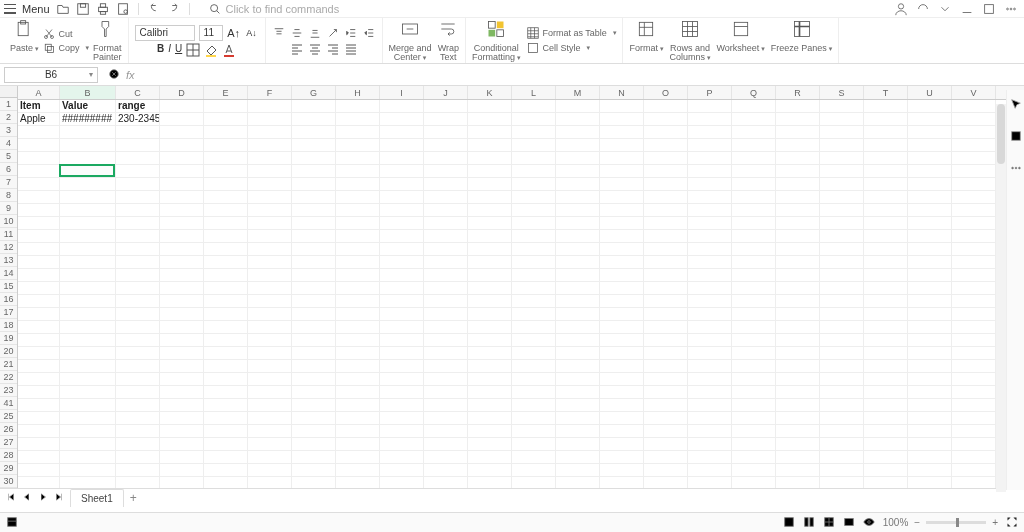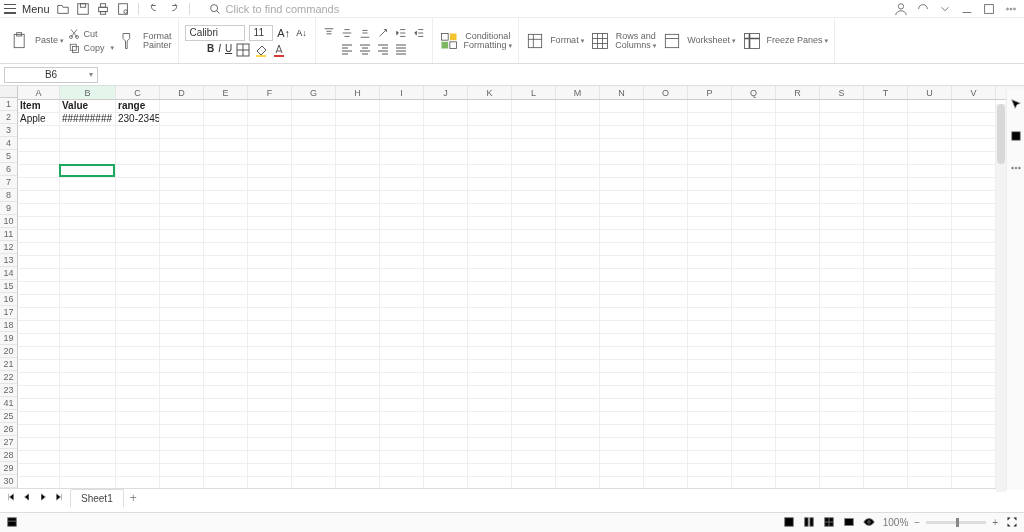--- a/index.html
+++ b/index.html
@@ -48,21 +48,21 @@
     display:flex;
     flex-direction:column;
     align-items:center;
     justify-content:center;
     padding:0 6px;
     border-right:1px solid #eee;
     position:relative;
   }
   .group .lbl { font-size:9px; color:#666; text-align:center; line-height:9px;}
   .group svg { stroke:#555; fill:none;}
-  .bigbtn { display:flex; align-items:center; gap:5px;}
+  .bigbtn { display:flex; flex-direction:column; align-items:center; gap:5px;}
   .bigbtn svg { width:20px; height:20px;}
   .smallrow { display:flex; gap:4px; align-items:center;}
   .smallrow svg { width:12px; height:12px;}
   .mini { font-size:9px; color:#666;}
   .dd::after { content:"\25BE"; font-size:7px; margin-left:2px; color:#777;}
 
   .fontbox, .sizebox {
     border:1px solid #ccc; height:16px; font-size:10px; padding:0 4px; display:flex; align-items:center;
     background:#fff;
   }
@@ -350,34 +350,68 @@
           </svg>
         </span>
       <span class="ico">
           <svg viewBox="0 0 14 14">
             <path d="M2 3h10M2 6h10M2 9h10M2 12h10"></path>
           </svg>
         </span>
     </div>
   </div>
 
+  <div class="group">
+    <div style="display:flex;gap:6px;">
+      <div class="bigbtn">
+        <svg viewBox="0 0 24 24">
+            <rect x="3" y="6" width="18" height="12"></rect>
+            <path d="M8 12h8"></path>
+          </svg>
+        <div class="lbl dd" style="white-space:pre">Merge and
+Center</div>
+      </div>
+      <div class="bigbtn">
+        <svg viewBox="0 0 24 24">
+            <path d="M4 6h16M4 12h12a3 3 0 0 1 0 6h-4m0 0l2-2m-2 2l2 2"></path>
+          </svg>
+        <div class="lbl" style="white-space:pre">Wrap
+Text</div>
+      </div>
+    </div>
+  </div>
 
 
   <div class="group">
     <div style="display:flex;gap:6px;">
       <div class="bigbtn">
         <svg viewBox="0 0 24 24">
             <rect x="3" y="3" width="8" height="8"></rect>
             <rect x="13" y="3" width="8" height="8" fill="#f2c430" stroke="none"></rect>
             <rect x="3" y="13" width="8" height="8" fill="#7fb863" stroke="none"></rect>
             <rect x="13" y="13" width="8" height="8"></rect>
           </svg>
         <div class="lbl dd" style="white-space:pre">Conditional
 Formatting</div>
       </div>
+      <div style="display:flex;flex-direction:column;justify-content:center;gap:3px;">
+        <div class="smallrow dd">
+            <svg viewBox="0 0 16 16">
+              <rect x="1" y="1" width="14" height="14"></rect>
+              <path d="M1 5h14M1 9h14M1 13h14M5 1v14M10 1v14"></path>
+            </svg>
+            <span class="mini">Format as Table</span>
+          </div>
+        <div class="smallrow dd">
+            <svg viewBox="0 0 16 16">
+              <rect x="2" y="2" width="12" height="12"></rect>
+            </svg>
+            <span class="mini">Cell Style</span>
+          </div>
+      </div>
     </div>
   </div>
 
 
   <div class="group">
     <div style="display:flex;gap:6px;">
       <div class="bigbtn">
           <svg viewBox="0 0 24 24">
             <rect x="4" y="4" width="16" height="16"></rect>
             <path d="M4 10h16M10 4v16"></path>
@@ -408,20 +442,28 @@
         </div>
     </div>
   </div>
 
 </div>
 
 <div class="formulabar">
   <div class="namebox">
       <span>B6</span>
     </div>
+  <div class="fxrow">
+    <span><svg viewBox="0 0 14 14">
+          <circle cx="7" cy="7" r="5"></circle>
+          <path d="M5 5l4 4M9 5l-4 4"></path>
+        </svg></span>
+    <span class="fxlabel">fx</span>
+    <div style="width:700px;height:14px;"></div>
+  </div>
 </div>
 
 <div class="sheet-wrap">
   <div class="rowhdrs" id="rowhdrs">
     <div class="corner"></div>
   <div class="rowhdr">1</div>
       <div class="rowhdr">2</div>
       <div class="rowhdr">3</div>
       <div class="rowhdr">4</div>
       <div class="rowhdr">5</div>

